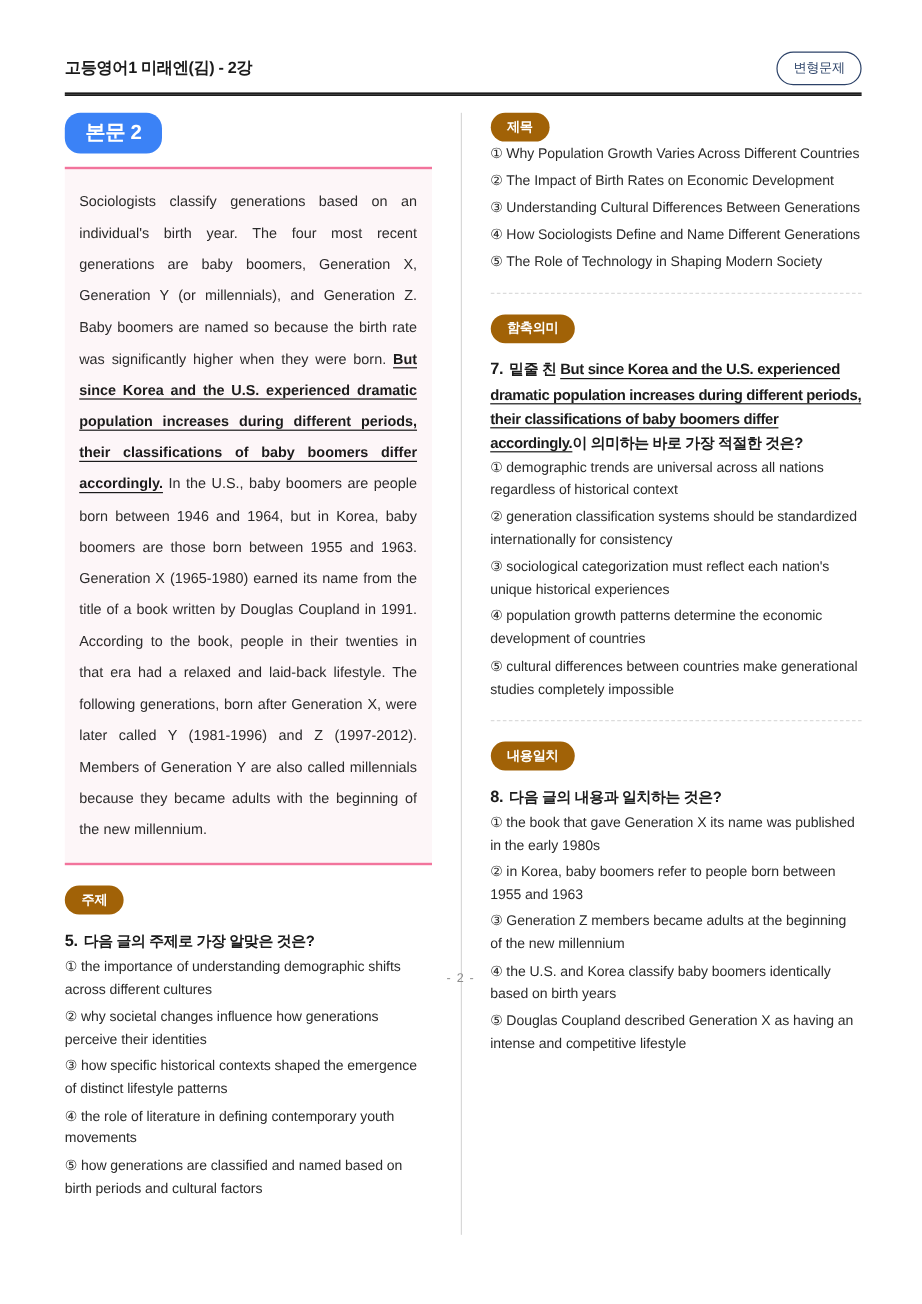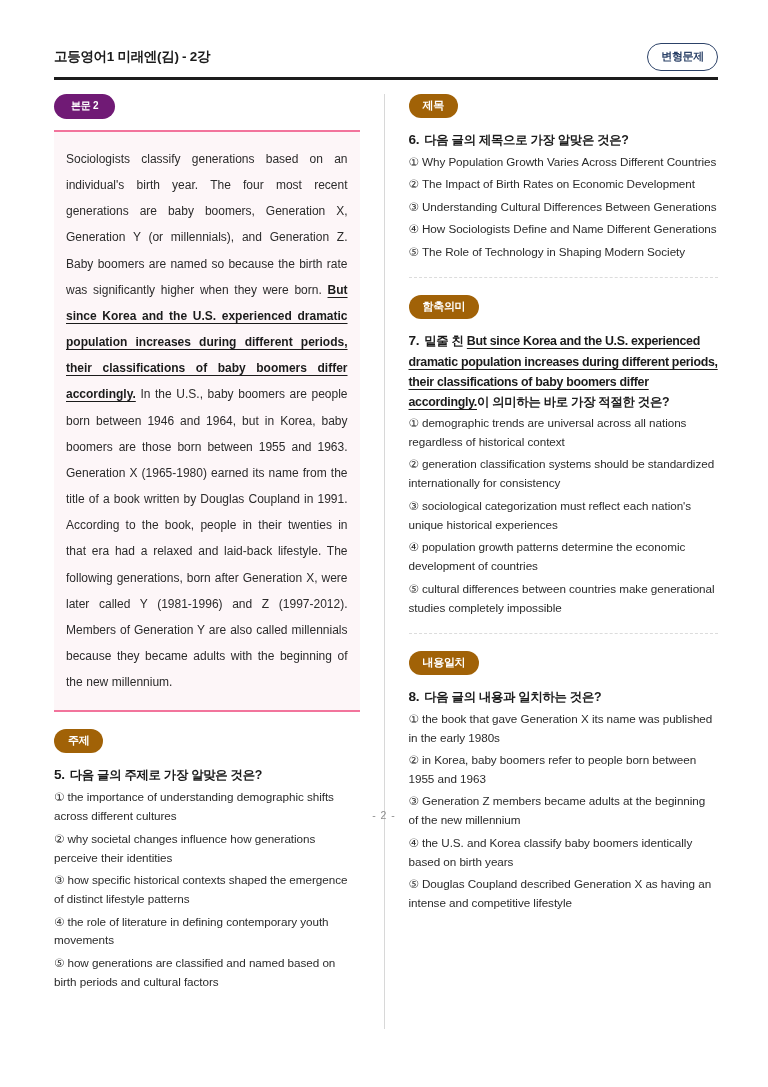--- a/index.html
+++ b/index.html
@@ -36,21 +36,21 @@
     font-size: 13.5px;
     font-weight: bold;
     letter-spacing: -0.3px;
     color: #1b1b1b;
   }
   .variant-badge {
     border: 1.3px solid #2c4268;
     color: #2c4268;
     border-radius: 14px;
     font-size: 11px;
-    font-weight: bold;
+    font-weight: normal;
     padding: 5px 13px 6px 13px;
     letter-spacing: -0.3px;
     white-space: nowrap;
   }
   .header-rule {
     margin: 3px 12px 0 16px;
     border-top: 2.2px solid #1c1c1c;
     border-bottom: 1px solid #1c1c1c;
     height: 2px;
     box-sizing: border-box;
@@ -71,23 +71,23 @@
     width: 1px;
     background: #d8d8d8;
     margin: 0 12px;
     align-self: stretch;
   }
   .col-right { padding: 0 12px 0 12px; }
 
   
   .sec-badge {
     display: inline-block;
-    background: #701a75;
+    background: #3b82f6;
     color: #ffffff;
-    font-size: 10px;
+    font-size: 17px;
     font-weight: bold;
     letter-spacing: -0.3px;
     border-radius: 13px;
     padding: 5px 17px 6px 17px;
   }
   .type-badge {
     display: inline-block;
     background: #a16207;
     color: #ffffff;
     font-size: 11px;
@@ -209,21 +209,20 @@
       </div>
 
     </div>
 
     <div class="col-divider"></div>
 
     <div class="col col-right">
 
       <div>
         <span class="type-badge">제목</span>
-        <p class="q-stem"><span class="q-num">6.</span><span>다음 글의 제목으로 가장 알맞은 것은?</span></p>
         <ul class="choices">
           <li><span class="mark">①</span><span>Why Population Growth Varies Across Different Countries</span></li>
           <li><span class="mark">②</span><span>The Impact of Birth Rates on Economic Development</span></li>
           <li><span class="mark">③</span><span>Understanding Cultural Differences Between Generations</span></li>
           <li><span class="mark">④</span><span>How Sociologists Define and Name Different Generations</span></li>
           <li><span class="mark">⑤</span><span>The Role of Technology in Shaping Modern Society</span></li>
         </ul>
       </div>
 
       <hr class="q-sep">

